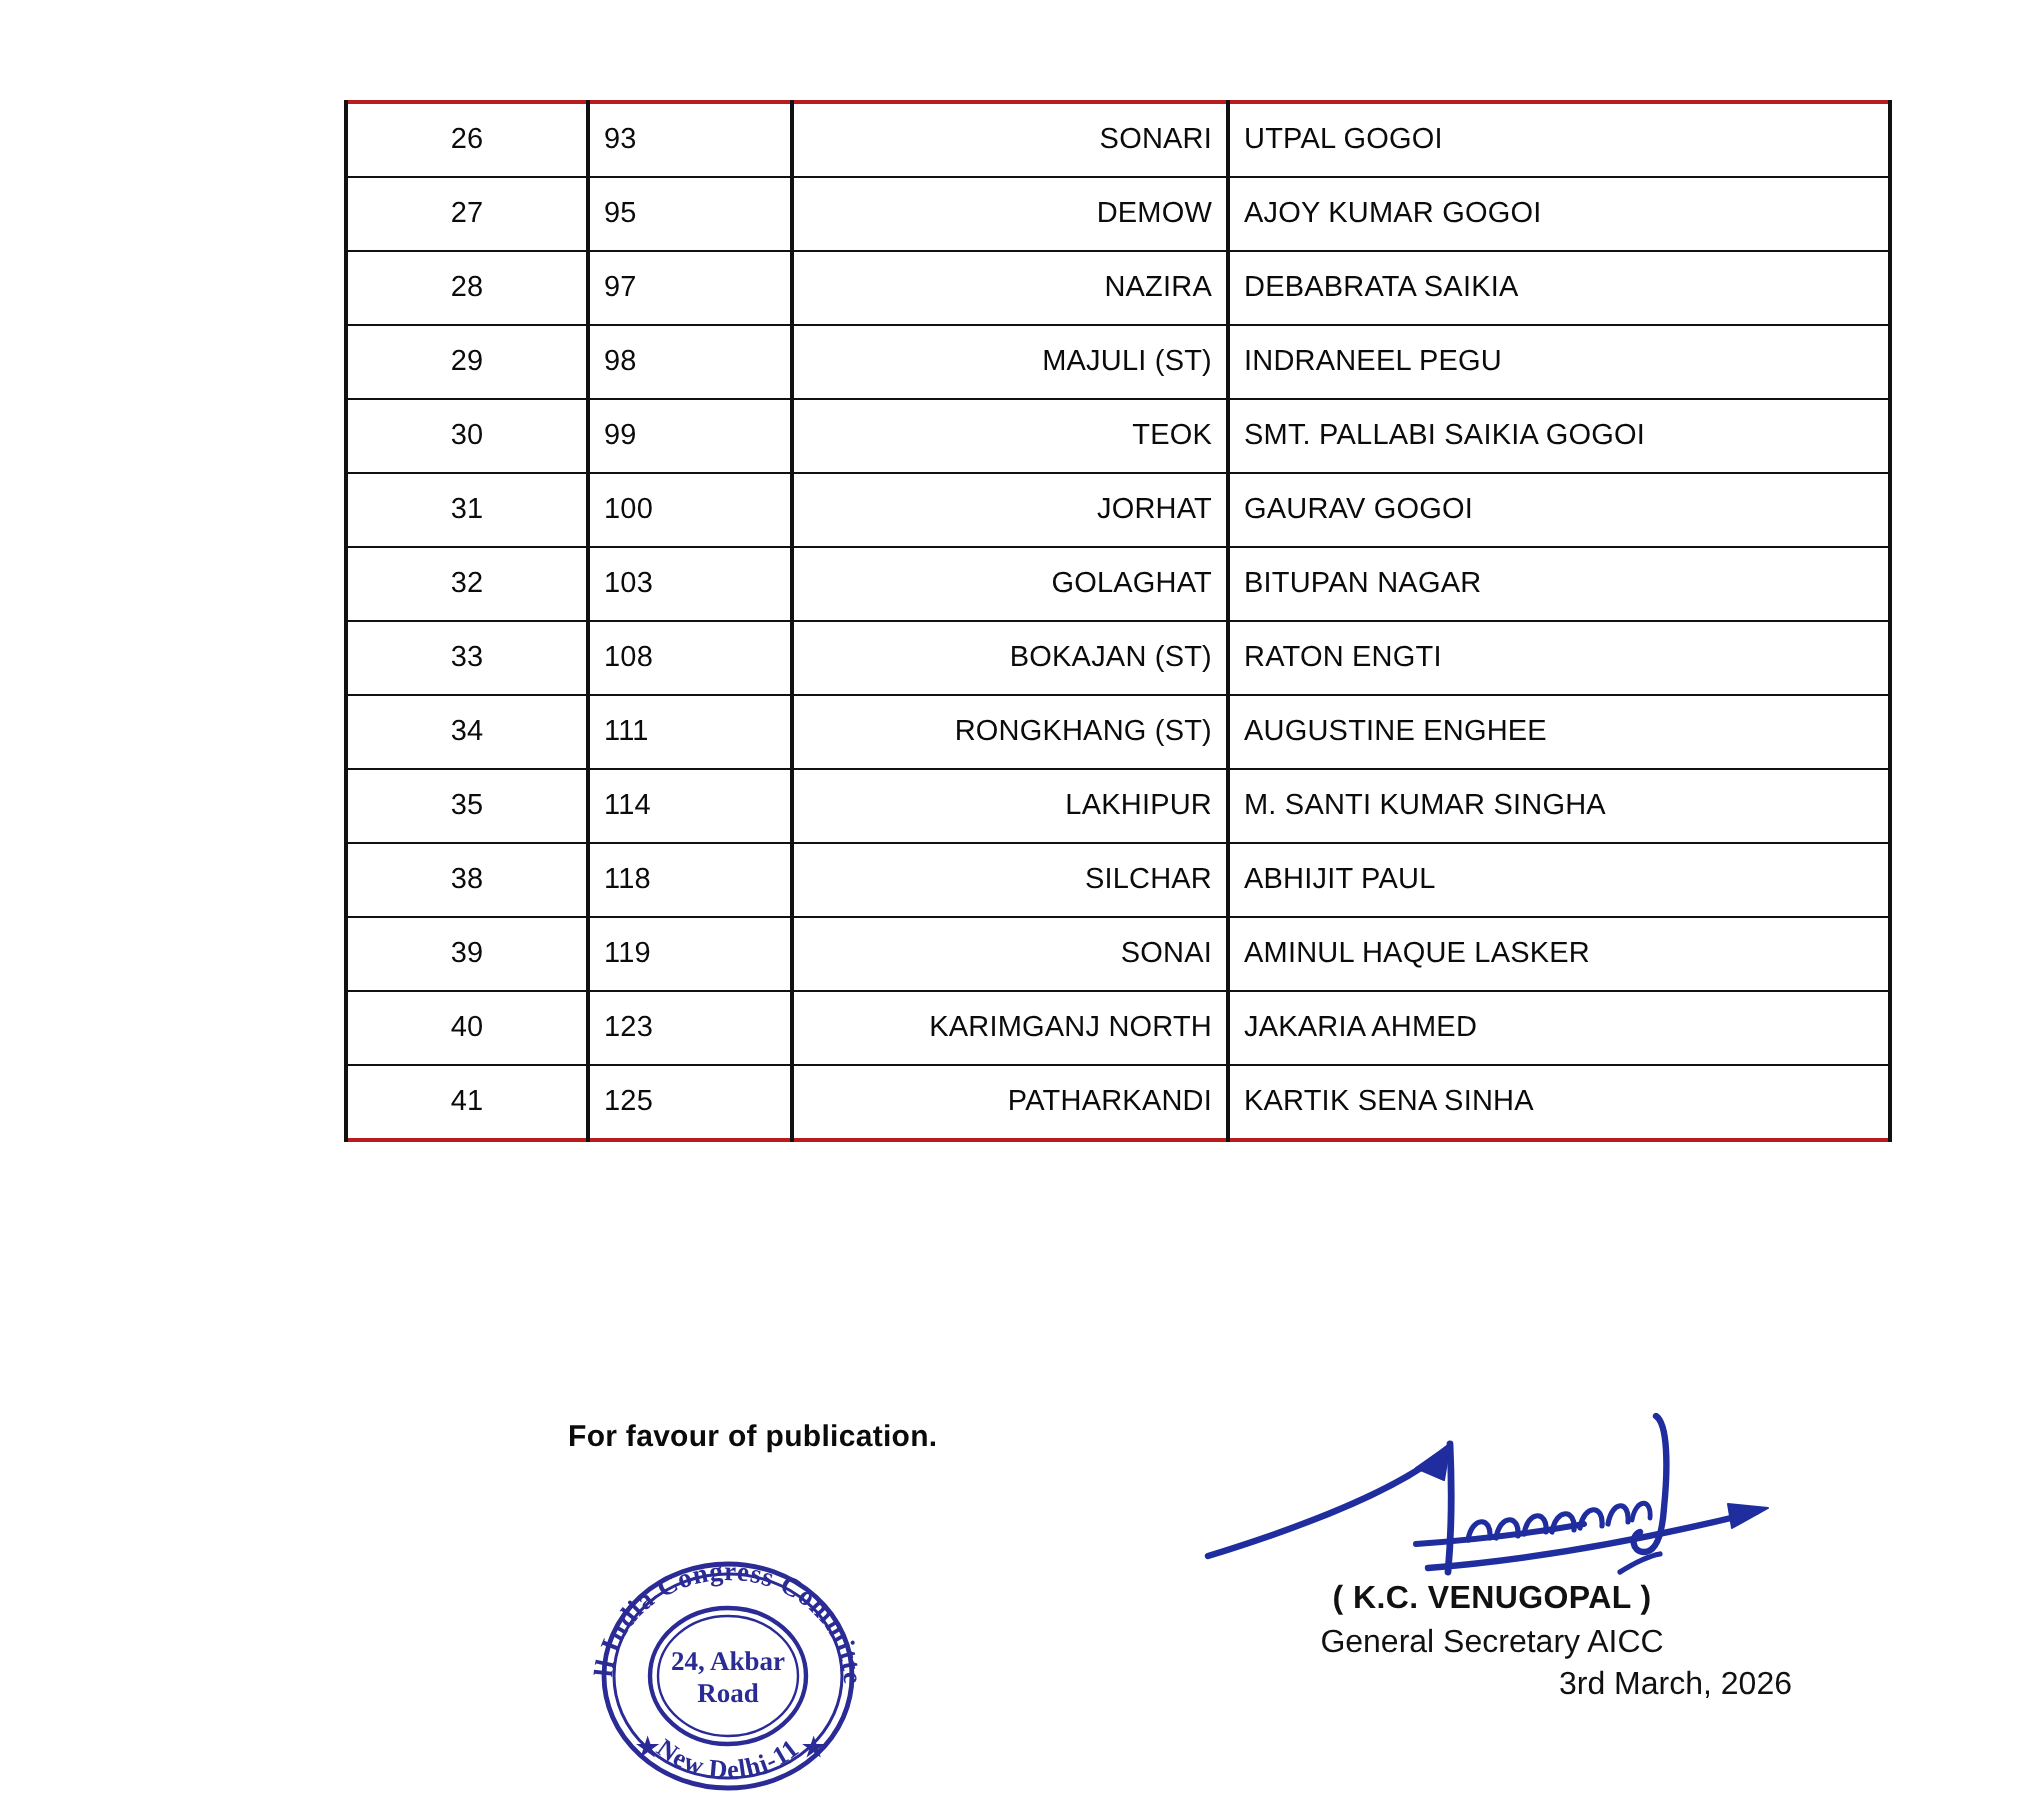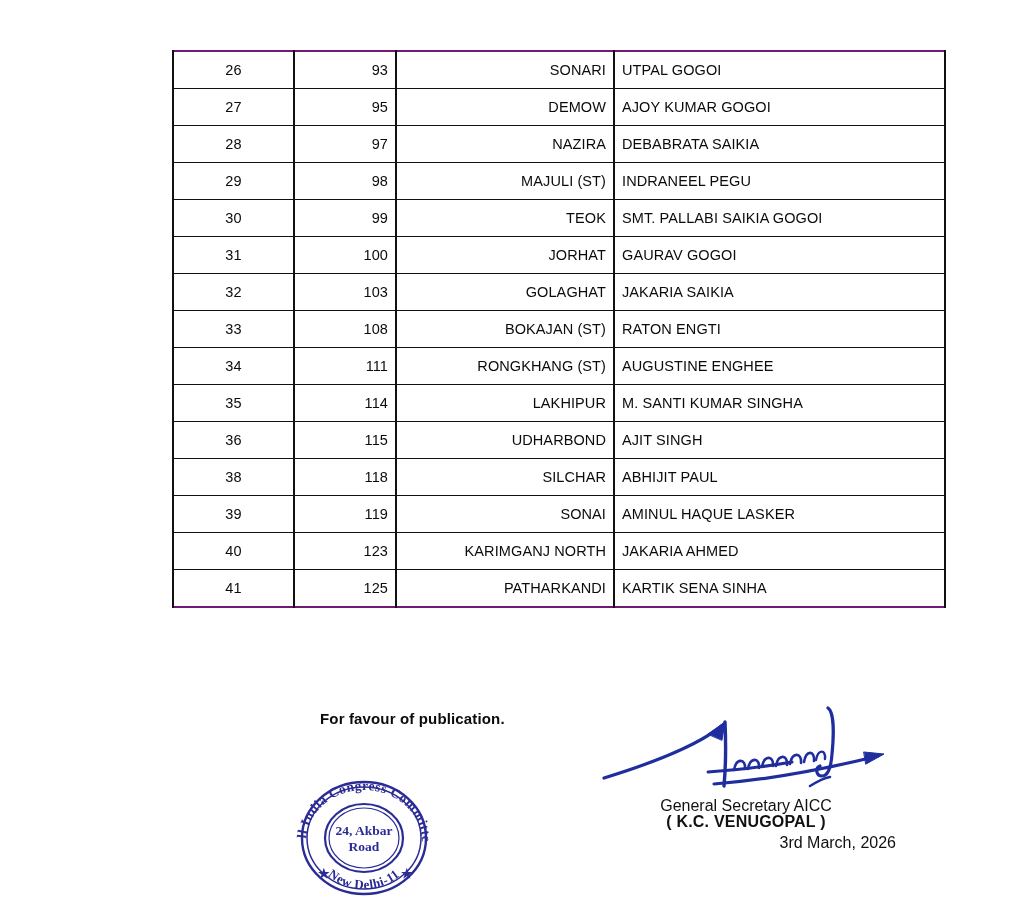--- a/index.html
+++ b/index.html
@@ -21,57 +21,56 @@
   #candidate-table-wrap {
     position: absolute;
     left: 172px;
     top: 50px;
     width: 708px;
   }
   table.candidates {
     border-collapse: collapse;
     width: 708px;
     table-layout: fixed;
-    border: 2px solid #701a75;
+    border: 2px solid #b91c1c;
     padding-left: 48px;
   }
   table.candidates td {
     border: 1px solid #111;
     border-left-width: 2px;
     border-right-width: 2px;
     font-size: 14.5px;
     line-height: 1.12;
     color: #0b0b0b;
     padding: 0 7px;
     height: 36px;
     vertical-align: middle;
     letter-spacing: .1px;
   }
   td.col-sl   { width: 105px; text-align: center; }
-  td.col-ac   { width: 86px;  text-align: right; }
+  td.col-ac   { width: 86px;  text-align: left; }
   td.col-name { width: 202px; text-align: right; }
   td.col-cand { width: 315px; text-align: left; border-right-width: 2px; }
 
   tr.row-tall td { height: 40px; }
   td.col-name .wrapline {
     display: block;
     line-height: 1.15;
   }
 
   
   #publication-note {
     position: absolute;
     left: 284px;
     top: 710px;
     font-size: 15px;
     font-weight: bold;
     letter-spacing: .15px;
     color: #0b0b0b;
     white-space: nowrap;
-    margin-left: 36px;
   }
 
   
   #seal {
     position: absolute;
     left: 288px;
     top: 772px;
     width: 152px;
     height: 132px;
   }
@@ -156,21 +155,21 @@
             <span class="wrapline">JORHAT</span>
           </td>
           <td class="col-cand">GAURAV GOGOI</td>
         </tr>
         <tr>
           <td class="col-sl">32</td>
           <td class="col-ac">103</td>
           <td class="col-name">
             <span class="wrapline">GOLAGHAT</span>
           </td>
-          <td class="col-cand">JAKARIA SAIKIA</td>
+          <td class="col-cand">BITUPAN NAGAR</td>
         </tr>
         <tr>
           <td class="col-sl">33</td>
           <td class="col-ac">108</td>
           <td class="col-name">
             <span class="wrapline">BOKAJAN (ST)</span>
           </td>
           <td class="col-cand">RATON ENGTI</td>
         </tr>
         <tr>
@@ -181,28 +180,20 @@
           </td>
           <td class="col-cand">AUGUSTINE ENGHEE</td>
         </tr>
         <tr>
           <td class="col-sl">35</td>
           <td class="col-ac">114</td>
           <td class="col-name">
             <span class="wrapline">LAKHIPUR</span>
           </td>
           <td class="col-cand">M. SANTI KUMAR SINGHA</td>
-        </tr>
-        <tr>
-          <td class="col-sl">36</td>
-          <td class="col-ac">115</td>
-          <td class="col-name">
-            <span class="wrapline">UDHARBOND</span>
-          </td>
-          <td class="col-cand">AJIT SINGH</td>
         </tr>
         <tr>
           <td class="col-sl">38</td>
           <td class="col-ac">118</td>
           <td class="col-name">
             <span class="wrapline">SILCHAR</span>
           </td>
           <td class="col-cand">ABHIJIT PAUL</td>
         </tr>
         <tr>
@@ -275,16 +266,16 @@
       <path d="M180 66 c 2 -12, 12 -12, 11 -1" stroke-width="2.6"></path>
       <path d="M194 64 c 2 -12, 12 -12, 11 -1" stroke-width="2.6"></path>
       <path d="M208 62 c 2 -12, 11 -12, 10 -1" stroke-width="2.6"></path>
       <path d="M220 60 c 2 -11, 10 -11, 9 -1" stroke-width="2.4"></path>
       <path d="M232 8 c 6 4, 6 26, 4 46 c -1 14, -4 22, -10 22 c -6 0, -7 -8, -2 -10" stroke-width="3.2"></path>
       <path d="M118 84 C 170 80, 225 70, 282 56" stroke-width="3.2"></path>
       <path d="M268 52 L 288 54 L 270 64 Z" fill="#1f2d9e" stroke-width="1"></path>
       <path d="M214 86 c 8 -5, 14 -8, 20 -9" stroke-width="2.6"></path>
     </g>
   </svg>
+  <div class="sig-line sig-name">( K.C. VENUGOPAL )</div>
   <div class="sig-line sig-role">General Secretary AICC</div>
-  <div class="sig-line sig-name">( K.C. VENUGOPAL )</div>
   <div class="sig-line sig-date">3rd March, 2026</div>
 </div>
 
 </body></html>

